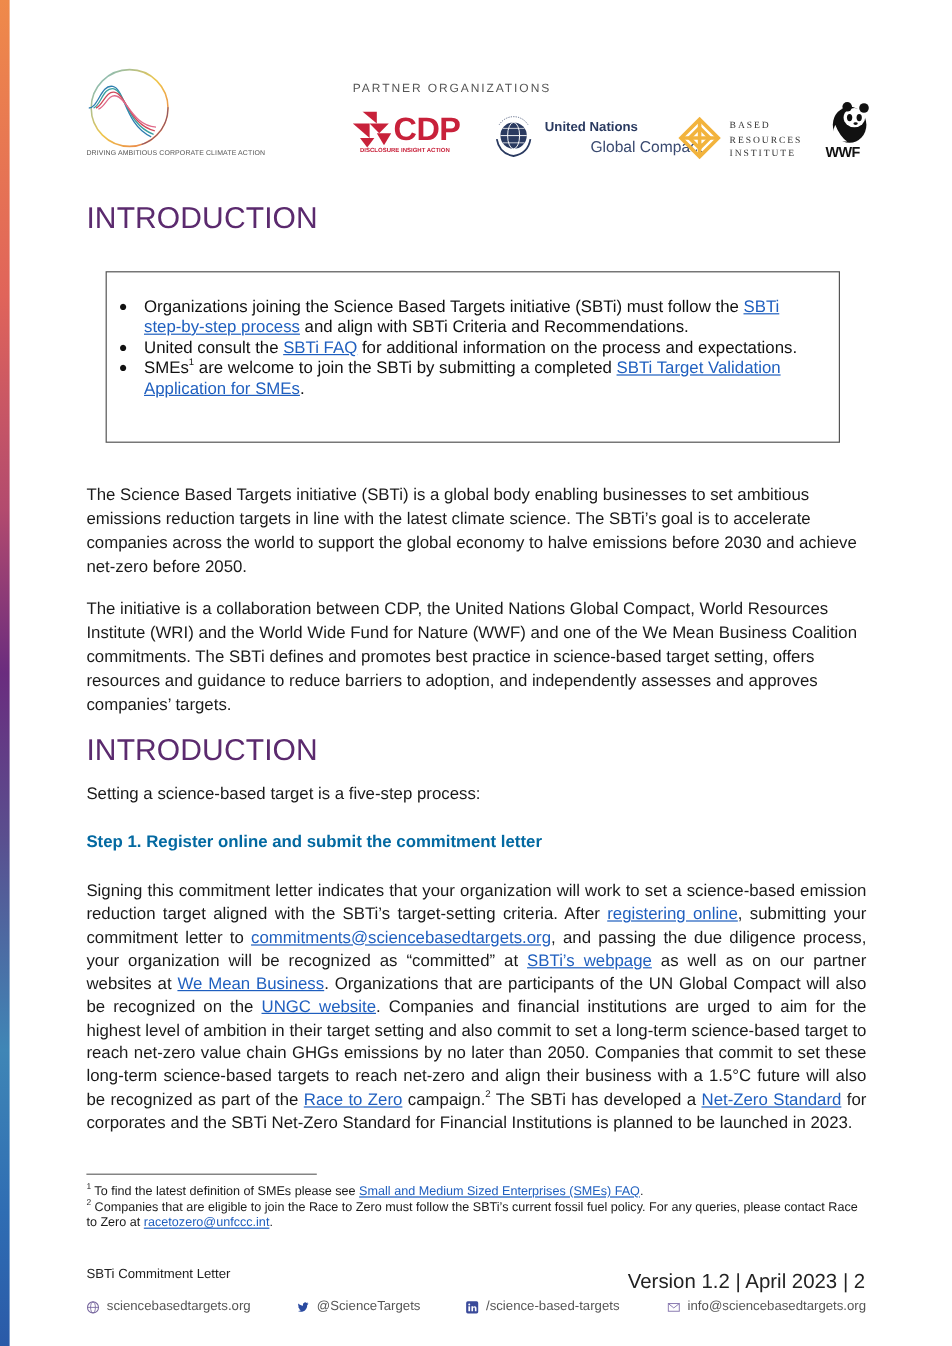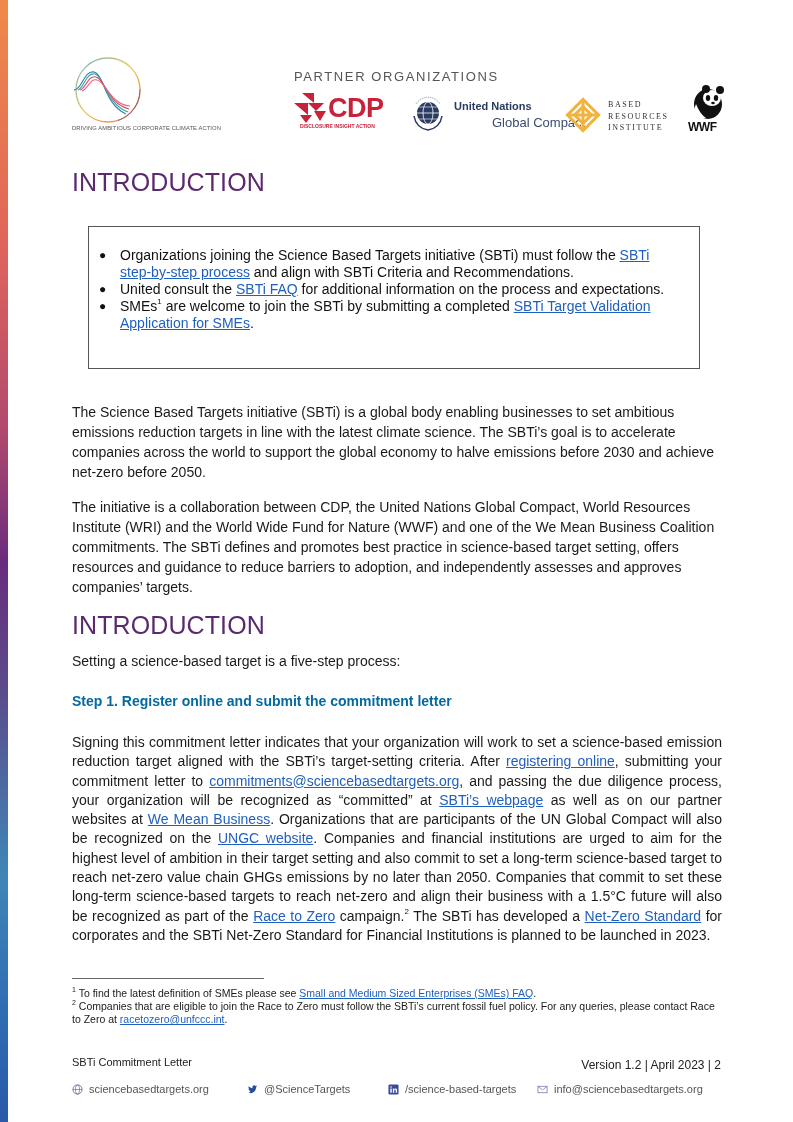--- a/index.html
+++ b/index.html
@@ -10,21 +10,21 @@
     position: absolute; left: 0; top: 0; width: 8px; height: 1122px;
     background: linear-gradient(to bottom, #ef8a4a 0%, #e0645a 22%, #b24a6e 38%, #6a2c7e 50%, #5a4e8e 62%, #3f86b6 78%, #2f6db3 90%, #2a5aa8 100%);
   }
 
   
   .logo { position: absolute; left: 70px; top: 56px; width: 145px; height: 80px; }
   .logo svg { position: absolute; left: 0; top: 0; }
   .logo-text { position: absolute; left: 74px; top: 9px; font-size: 16.5px; line-height: 16px; color: #444; letter-spacing: 0.2px; }
   .logo-tag { position: absolute; left: 2px; top: 69px; font-size: 5.8px; color: #555; letter-spacing: 0.1px; white-space: nowrap; }
 
-  .partners-label { position: absolute; left: 294px; top: 69px; font-size: 13px; letter-spacing: 1.6px; color: #555; }
+  .partners-label { position: absolute; left: 294px; top: 69px; font-size: 10px; letter-spacing: 1.6px; color: #555; }
   .partner { position: absolute; }
   .cdp { left: 294px; top: 93px; width: 94px; height: 40px; }
   .cdp-word { position: absolute; left: 34px; top: 0; font-size: 27px; font-weight: bold; color: #c8213a; letter-spacing: -0.5px; }
   .cdp-tag { position: absolute; left: 6px; top: 30px; font-size: 5px; font-weight: bold; color: #c8213a; white-space: nowrap; }
   .ungc { left: 408px; top: 94px; width: 140px; height: 40px; }
   .ungc-name { position: absolute; left: 46px; top: 6px; font-size: 11px; font-weight: bold; color: #2a3a60; white-space: nowrap; }
   .ungc-sub { position: absolute; left: 46px; top: 21px; font-size: 13px; color: #3a4a70; white-space: nowrap; margin-left: 38px; }
   .wri { left: 565px; top: 97px; width: 115px; height: 40px; }
   .wri-text { position: absolute; left: 43px; top: 2px; font-family: "Liberation Serif", serif; font-size: 8px; line-height: 11.5px; letter-spacing: 1.6px; color: #333; }
   .wwf { left: 686px; top: 84px; width: 40px; height: 50px; }
@@ -42,21 +42,21 @@
   .para { position: absolute; left: 72px; width: 650px; font-size: 14px; line-height: 20px; color: #1a1a1a; }
   .justify { text-align: justify; }
   .step-title { position: absolute; left: 72px; top: 693px; font-size: 14px; font-weight: bold; color: #0369a1; }
   sup { font-size: 8px; line-height: 0; position: relative; top: -1px; vertical-align: super; }
 
   .fn-rule { position: absolute; left: 72px; top: 978px; width: 192px; height: 1px; background: #666; }
   .footnotes { position: absolute; left: 72px; top: 987px; width: 650px; font-size: 10.5px; line-height: 13px; color: #1a1a1a; }
   .footnotes sup { font-size: 7px; }
 
   .footer-left { position: absolute; left: 72px; top: 1056px; font-size: 11px; color: #222; }
-  .footer-right { position: absolute; right: 72px; top: 1058px; font-size: 12px; color: #222; }
+  .footer-right { position: absolute; right: 72px; top: 1058px; font-size: 17px; color: #222; }
   .contact { position: absolute; top: 1083px; font-size: 11px; color: #555; display: flex; align-items: center; gap: 6px; white-space: nowrap; }
   .contact .ic { width: 11px; height: 11px; display: inline-block; }
 </style>
 </head>
 <body>
 
 <div class="side-bar"></div>
 
 <div class="logo">
   <svg width="72" height="68" viewBox="0 0 72 68">
@@ -194,19 +194,19 @@
 </div>
 <div class="contact" style="left:388px">
   <svg class="ic" viewBox="0 0 12 12">
     <rect x="0.5" y="0.5" width="11" height="11" rx="1.5" fill="#3a4a9a"></rect>
     <rect x="2.5" y="5" width="1.6" height="4.5" fill="#fff"></rect>
     <circle cx="3.3" cy="3.3" r="0.9" fill="#fff"></circle>
     <path d="M5.3 5h1.5v.7c.3-.5.8-.8 1.5-.8 1.1 0 1.6.7 1.6 1.9v2.7H8.4V7.1c0-.6-.2-1-.7-1s-.9.4-.9 1v2.4H5.3z" fill="#fff"></path>
   </svg>
   <span>/science-based-targets</span>
 </div>
-<div class="contact" style="left:537px">
+<div class="contact" style="left:556px">
   <svg class="ic" viewBox="0 0 12 12">
     <rect x="1" y="2.5" width="10" height="7" fill="none" stroke="#8a7ab0" stroke-width="0.9"></rect>
     <path d="M1 2.5 L6 6.5 L11 2.5" fill="none" stroke="#8a7ab0" stroke-width="0.9"></path>
   </svg>
   <span>info@sciencebasedtargets.org</span>
 </div>
 
 </body></html>

